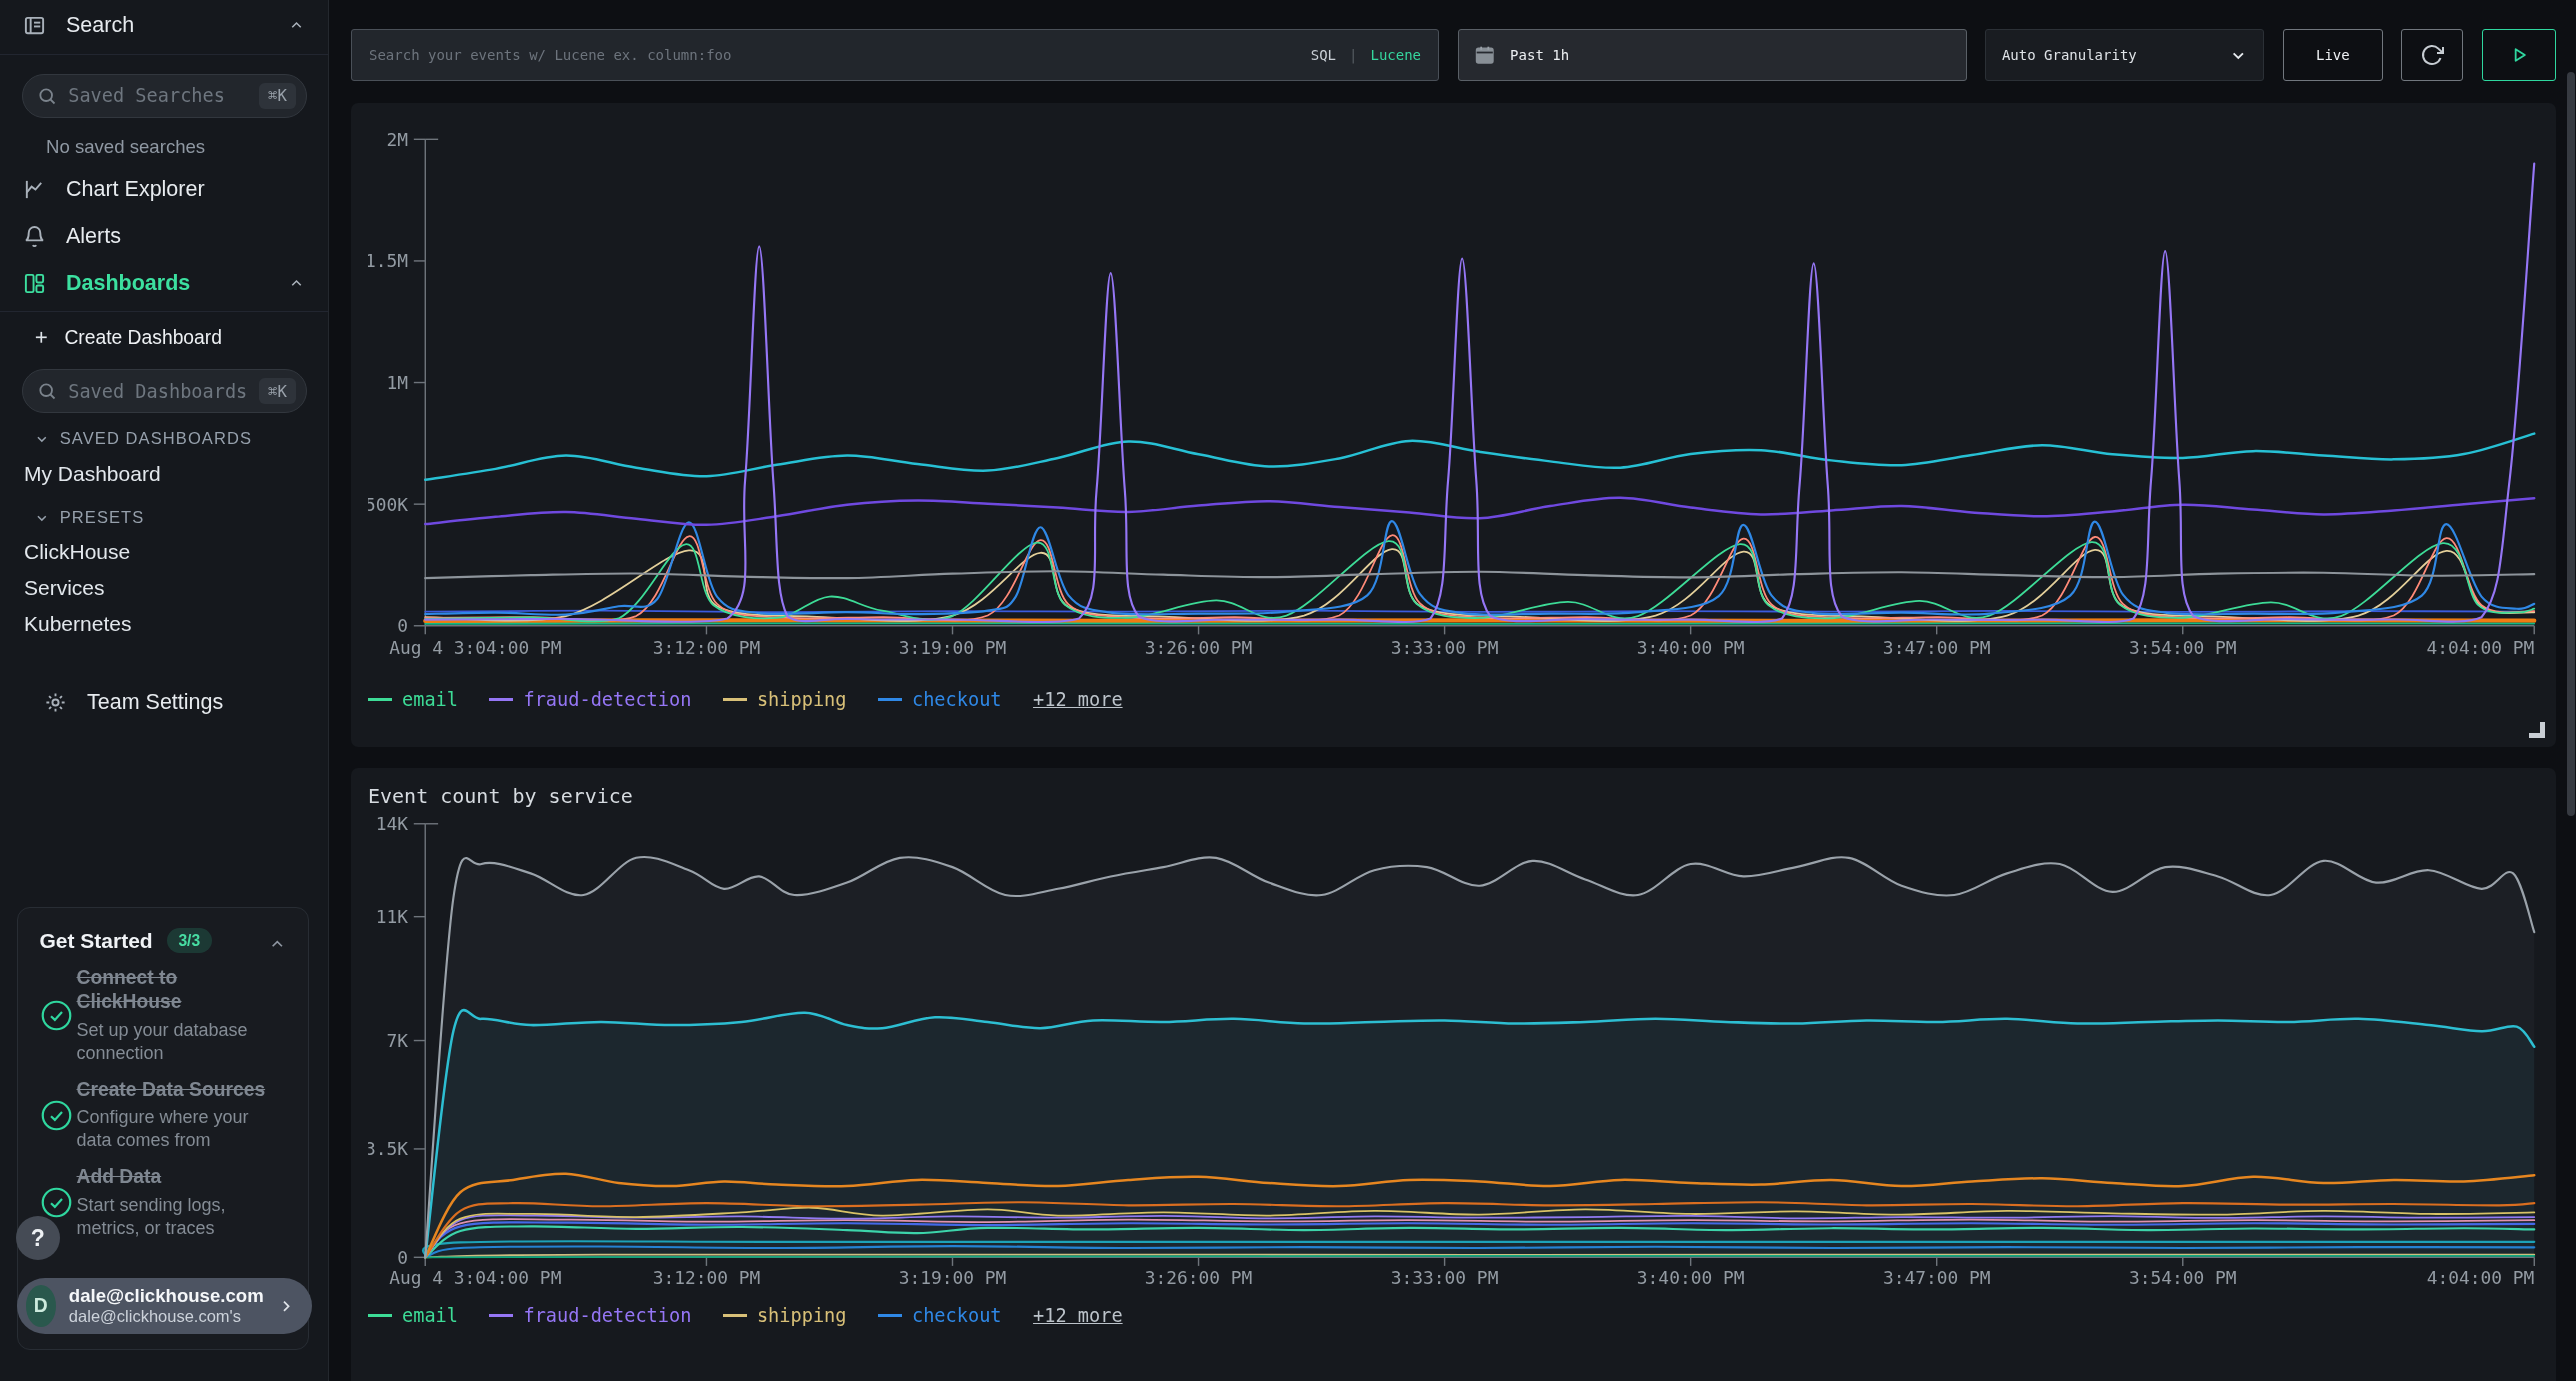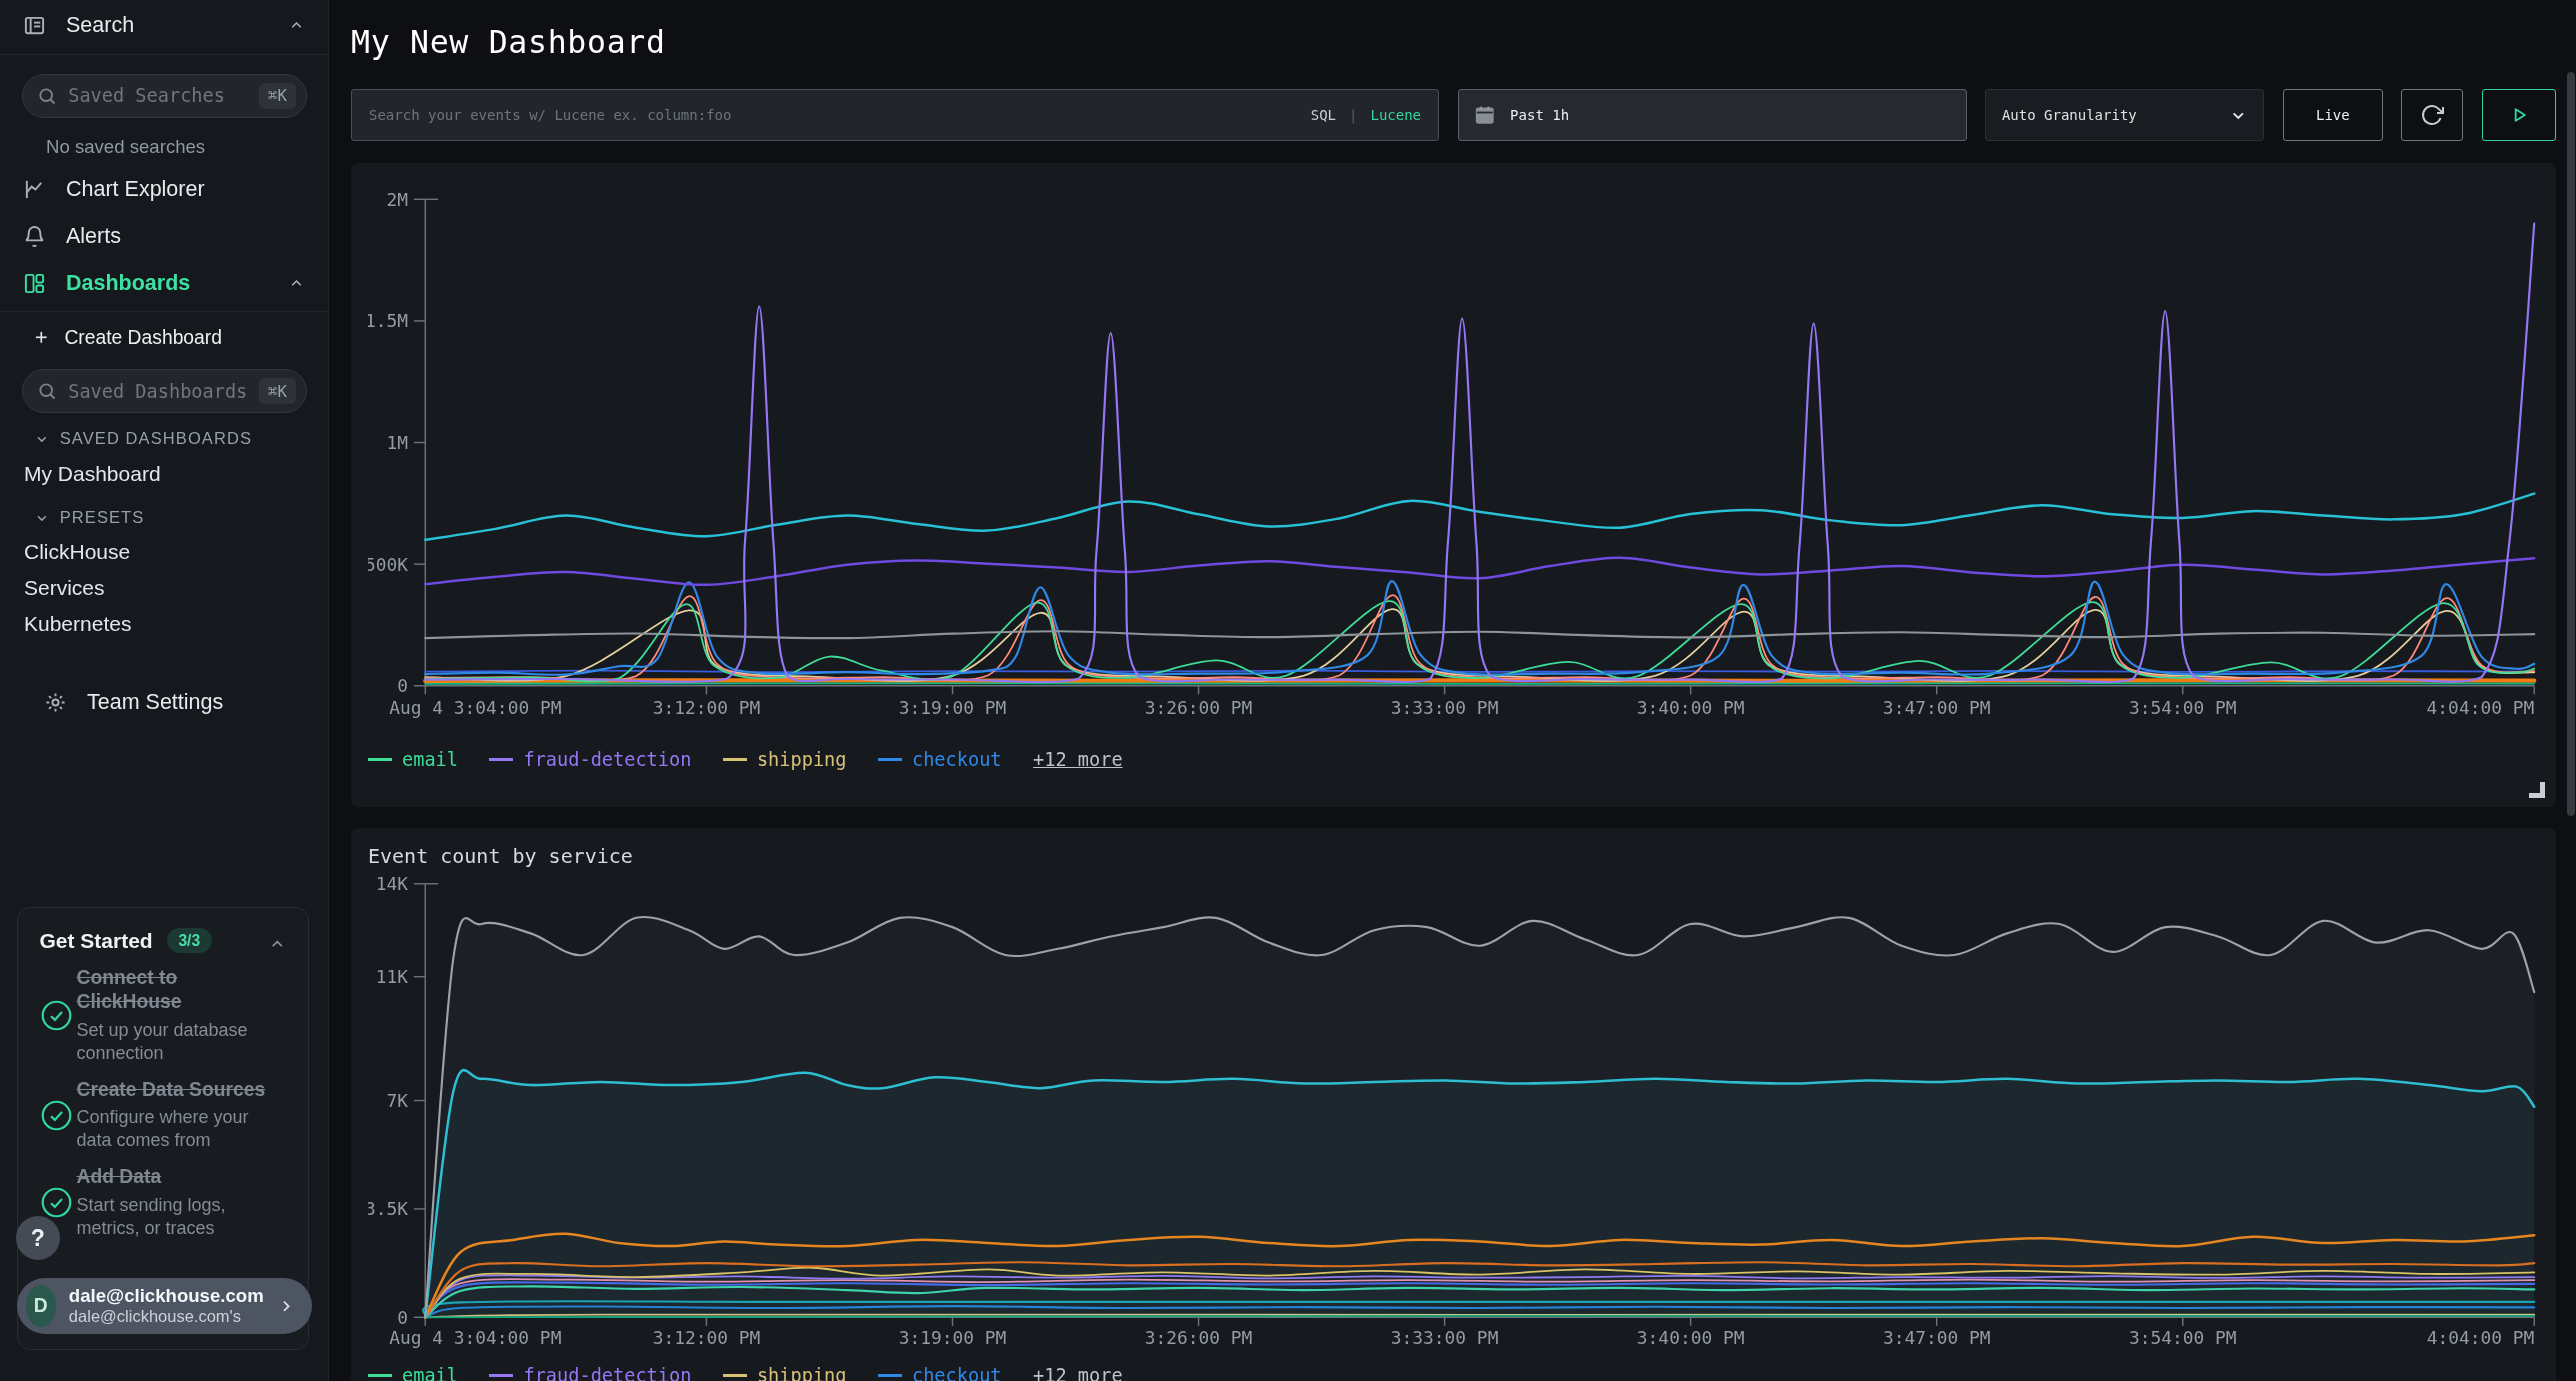--- a/index.html
+++ b/index.html
@@ -292,21 +292,20 @@
     </span>
     <span class="chev">
       <svg width="18.6" height="18.6" viewBox="0 0 24 24" fill="none" stroke="currentColor" stroke-width="2.2">
           <polyline points="9,6 15,12 9,18"></polyline>
         </svg>
     </span>
   </div>
 </aside>
 
 <main class="main">
-  <h1 class="page-title">My New Dashboard</h1>
 
   <div class="controls">
     <div class="ctl search-events">
       <span class="ph-main">Search your events w/ Lucene ex. column:foo</span>
       <span class="lang">
         <span class="sql">SQL</span>
         <span class="pipe">|</span>
         <span class="lucene">Lucene</span>
       </span>
     </div>

